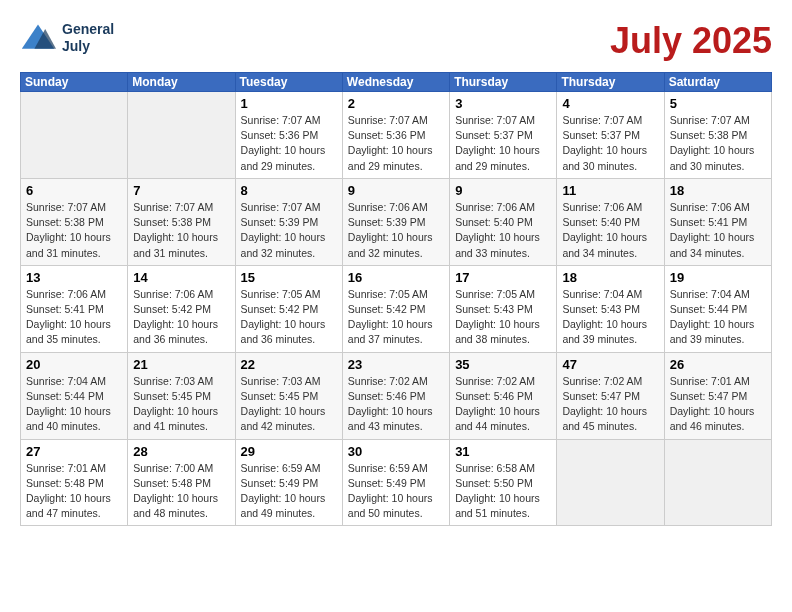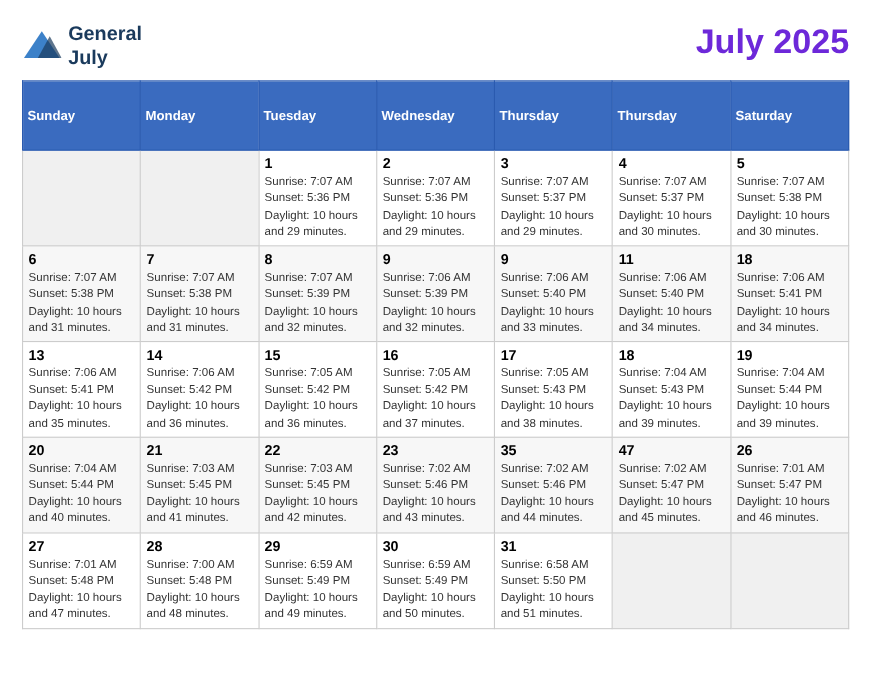--- a/index.html
+++ b/index.html
@@ -15,50 +15,50 @@
       justify-content: space-between;
       align-items: flex-start;
       margin-bottom: 10px;
     }
     .logo {
       display: flex;
       align-items: center;
       gap: 6px;
     }
     .logo-text {
-      font-size: 18px;
+      font-size: 14px;
       font-weight: bold;
       color: #1a3a5c;
       line-height: 1.2;
     }
     .logo-icon {
       width: 36px;
       height: 36px;
     }
     .title-area {
       text-align: right;
     }
     .month-title {
-      font-size: 31px;
+      font-size: 36px;
       font-weight: bold;
-      color: #6d28d9;
+      color: #b91c1c;
     }
     .location {
       font-size: 15px;
       color: #333;
     }
     .calendar {
       width: 100%;
       border-collapse: collapse;
       font-size: 11px;
     }
     .calendar th {
       background: #3a6bbf;
       color: #fff;
-      padding: 24px 4px;
+      padding: 2px 4px;
       text-align: left;
       font-size: 12px;
       font-weight: bold;
       border: 1px solid #2a5aaf;
     }
     .calendar td {
       border: 1px solid #ccc;
       vertical-align: top;
       padding: 4px 5px;
       min-height: 80px;

